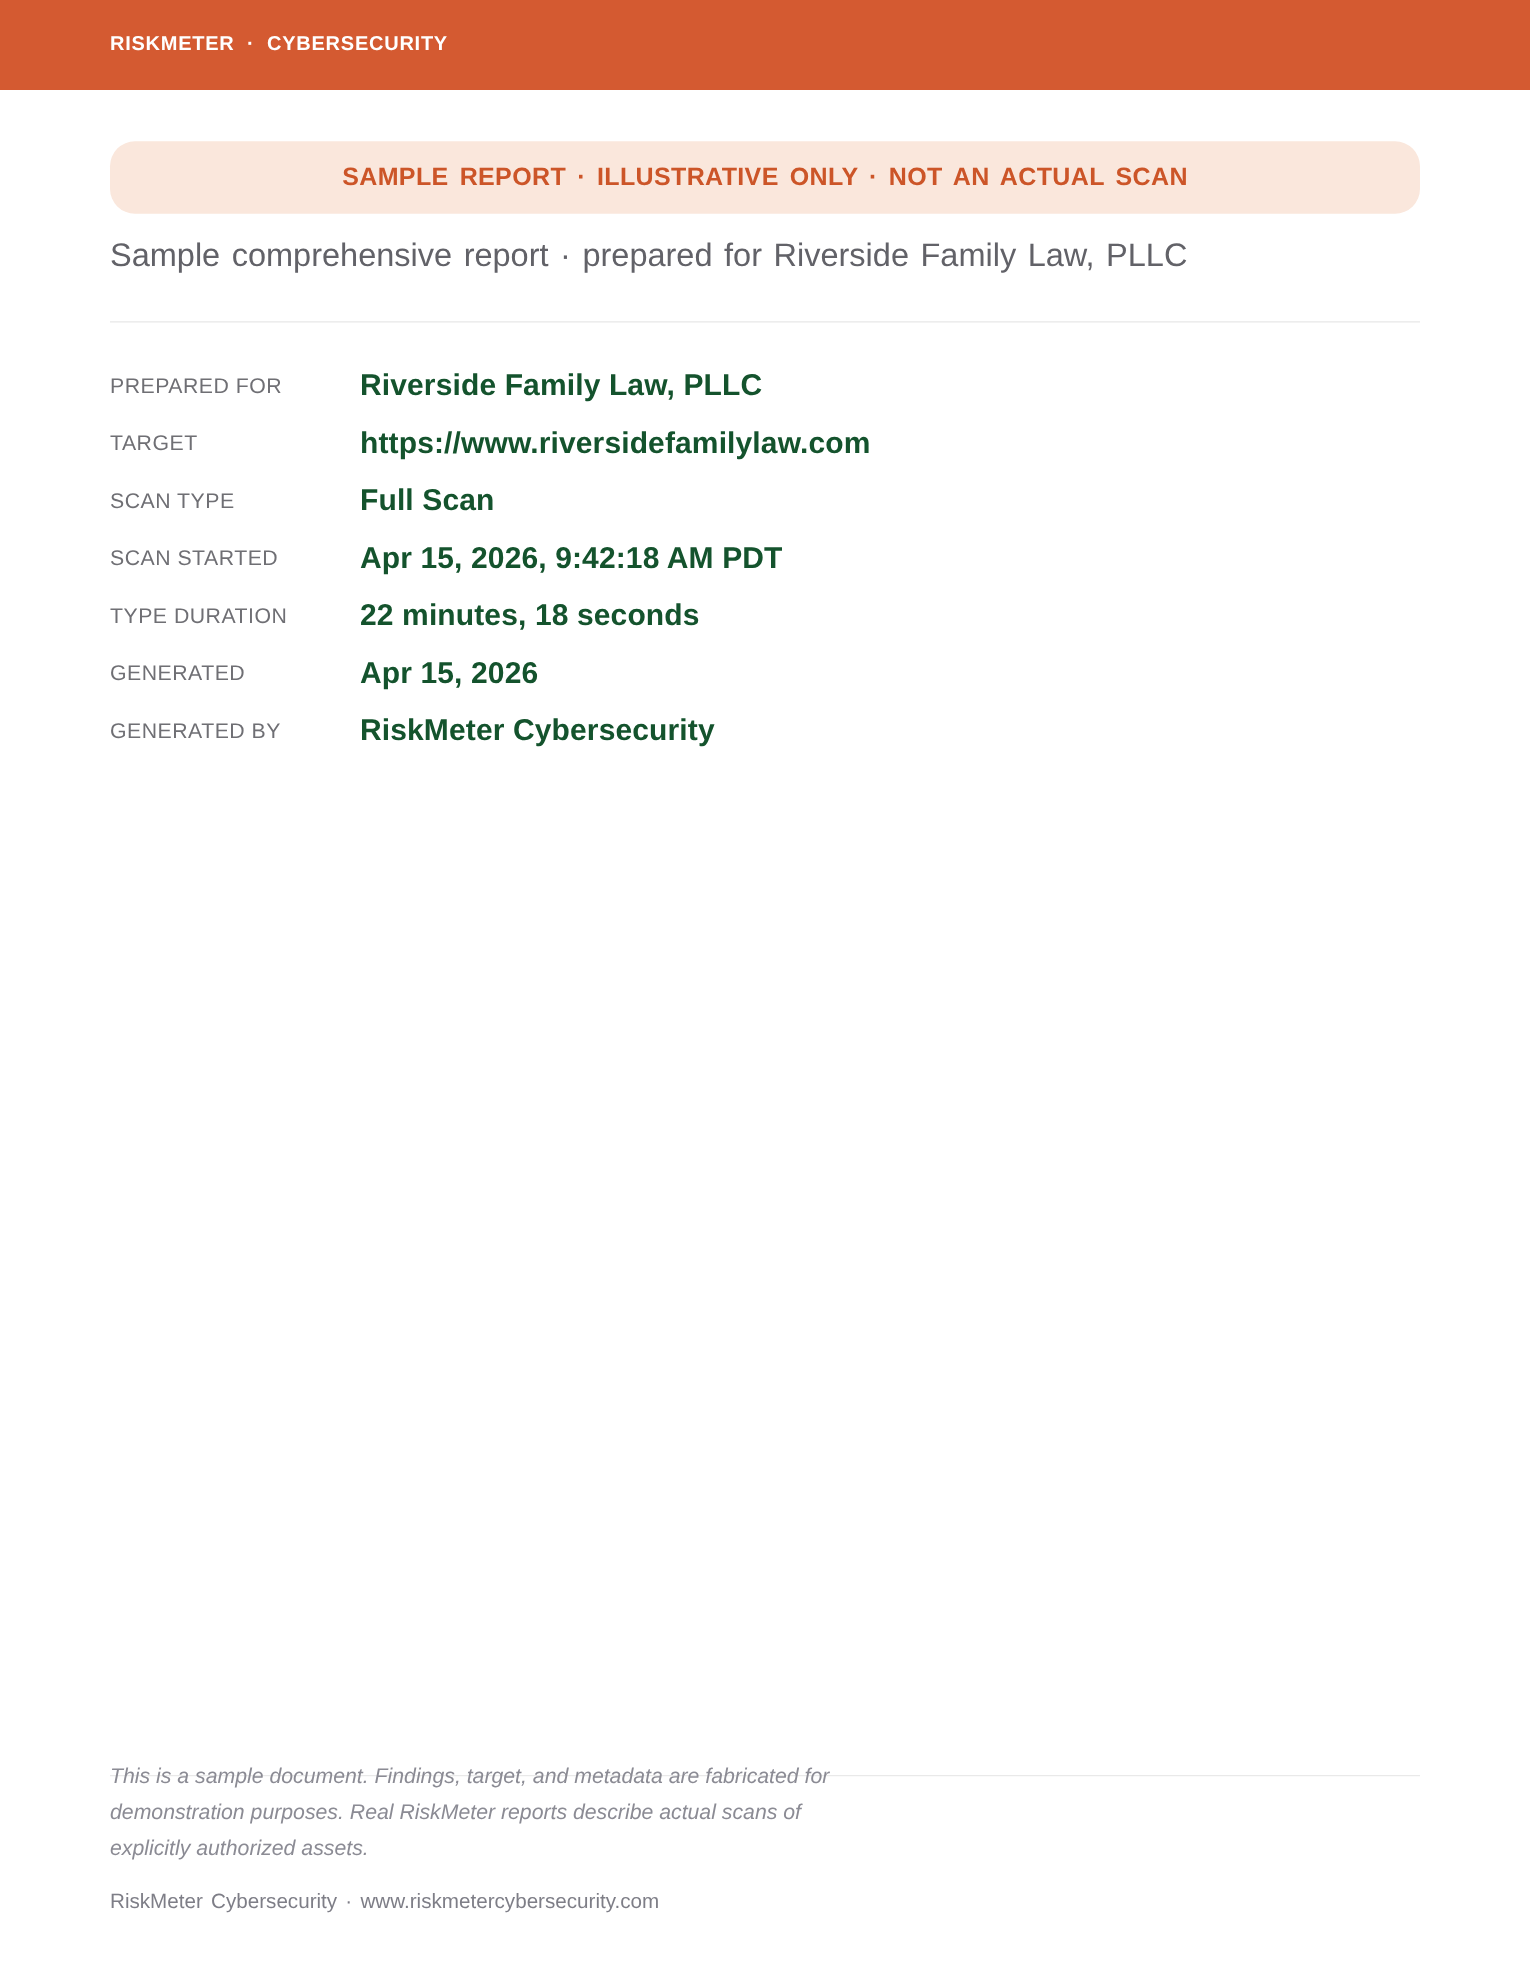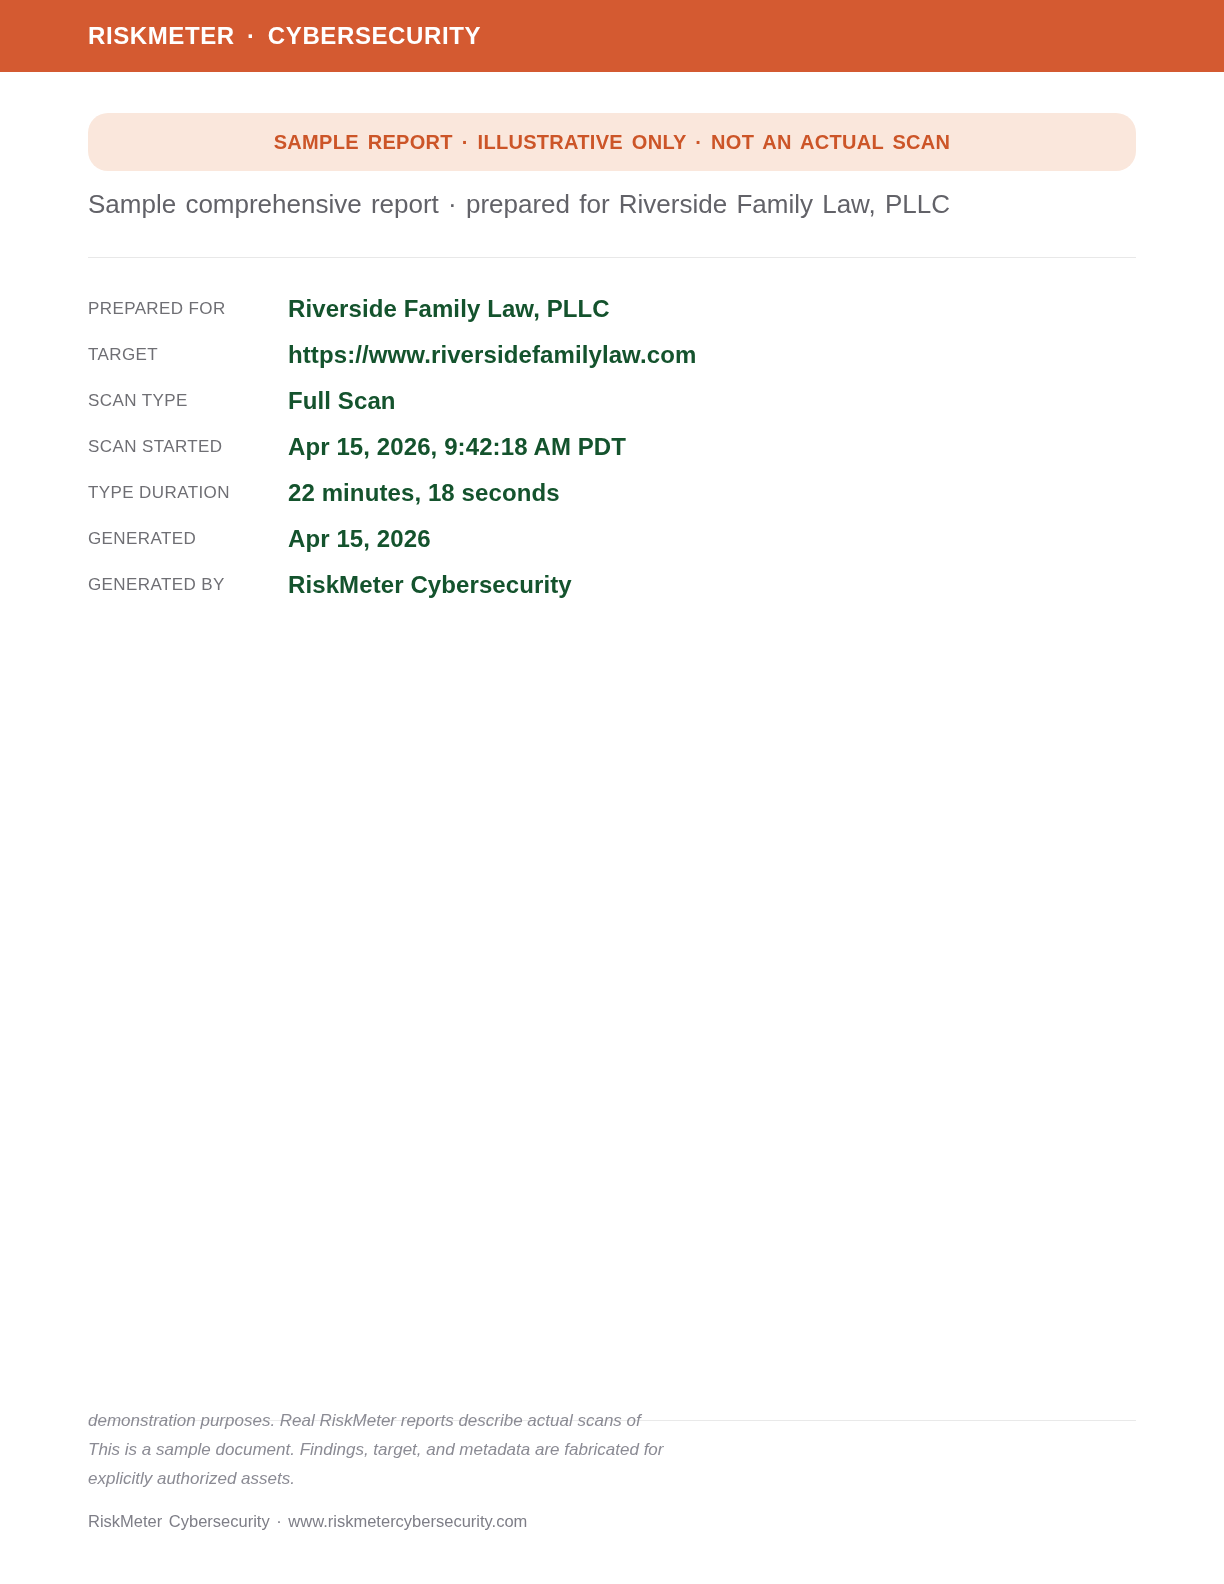--- a/index.html
+++ b/index.html
@@ -16,21 +16,21 @@
   .topbar {
     height: 72px;
     background: #d45a31;
     display: flex;
     align-items: center;
     padding: 0 88px;
     box-sizing: border-box;
   }
   .topbar .brand {
     color: #ffffff;
-    font-size: 24px;
+    font-size: 16px;
     font-weight: 700;
     letter-spacing: 0.6px;
     word-spacing: 5px;
   }
 
   
   .banner {
     margin: 41px 88px 0 88px;
     height: 58px;
     background: #fae7dc;
@@ -174,21 +174,21 @@
         <span class="meta-label">GENERATED BY</span>
         <span class="meta-value">RiskMeter Cybersecurity</span>
       </div>
     </div>
   </div>
 
   <div class="footer">
     <div class="footer-rulewrap">
       <hr class="footer-rule">
       <div class="disclaimer">
+        <div>This is a sample document. Findings, target, and metadata are fabricated for</div>
         <div>demonstration purposes. Real RiskMeter reports describe actual scans of</div>
-        <div>This is a sample document. Findings, target, and metadata are fabricated for</div>
         <div>explicitly authorized assets.</div>
       </div>
     </div>
     <div class="footer-brand">RiskMeter Cybersecurity · www.riskmetercybersecurity.com</div>
   </div>
 
 </div>
 
 </body></html>

